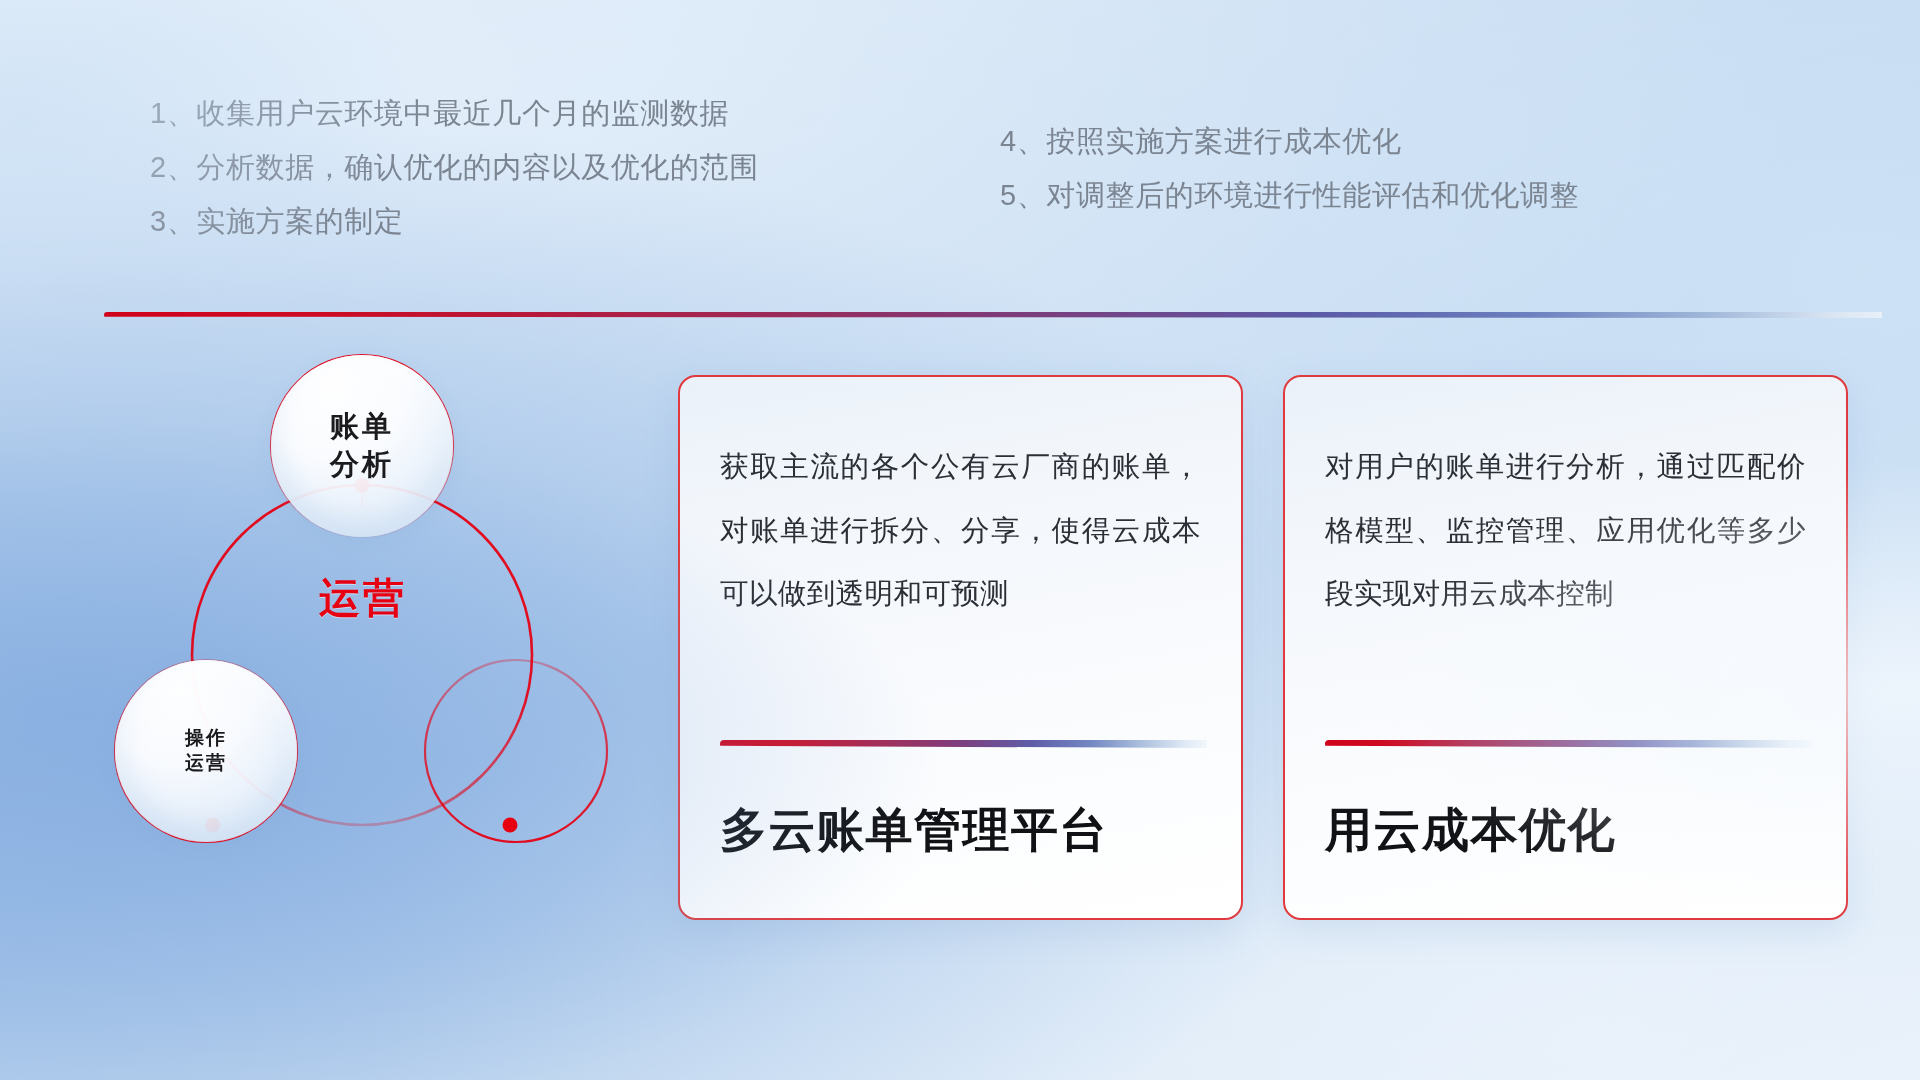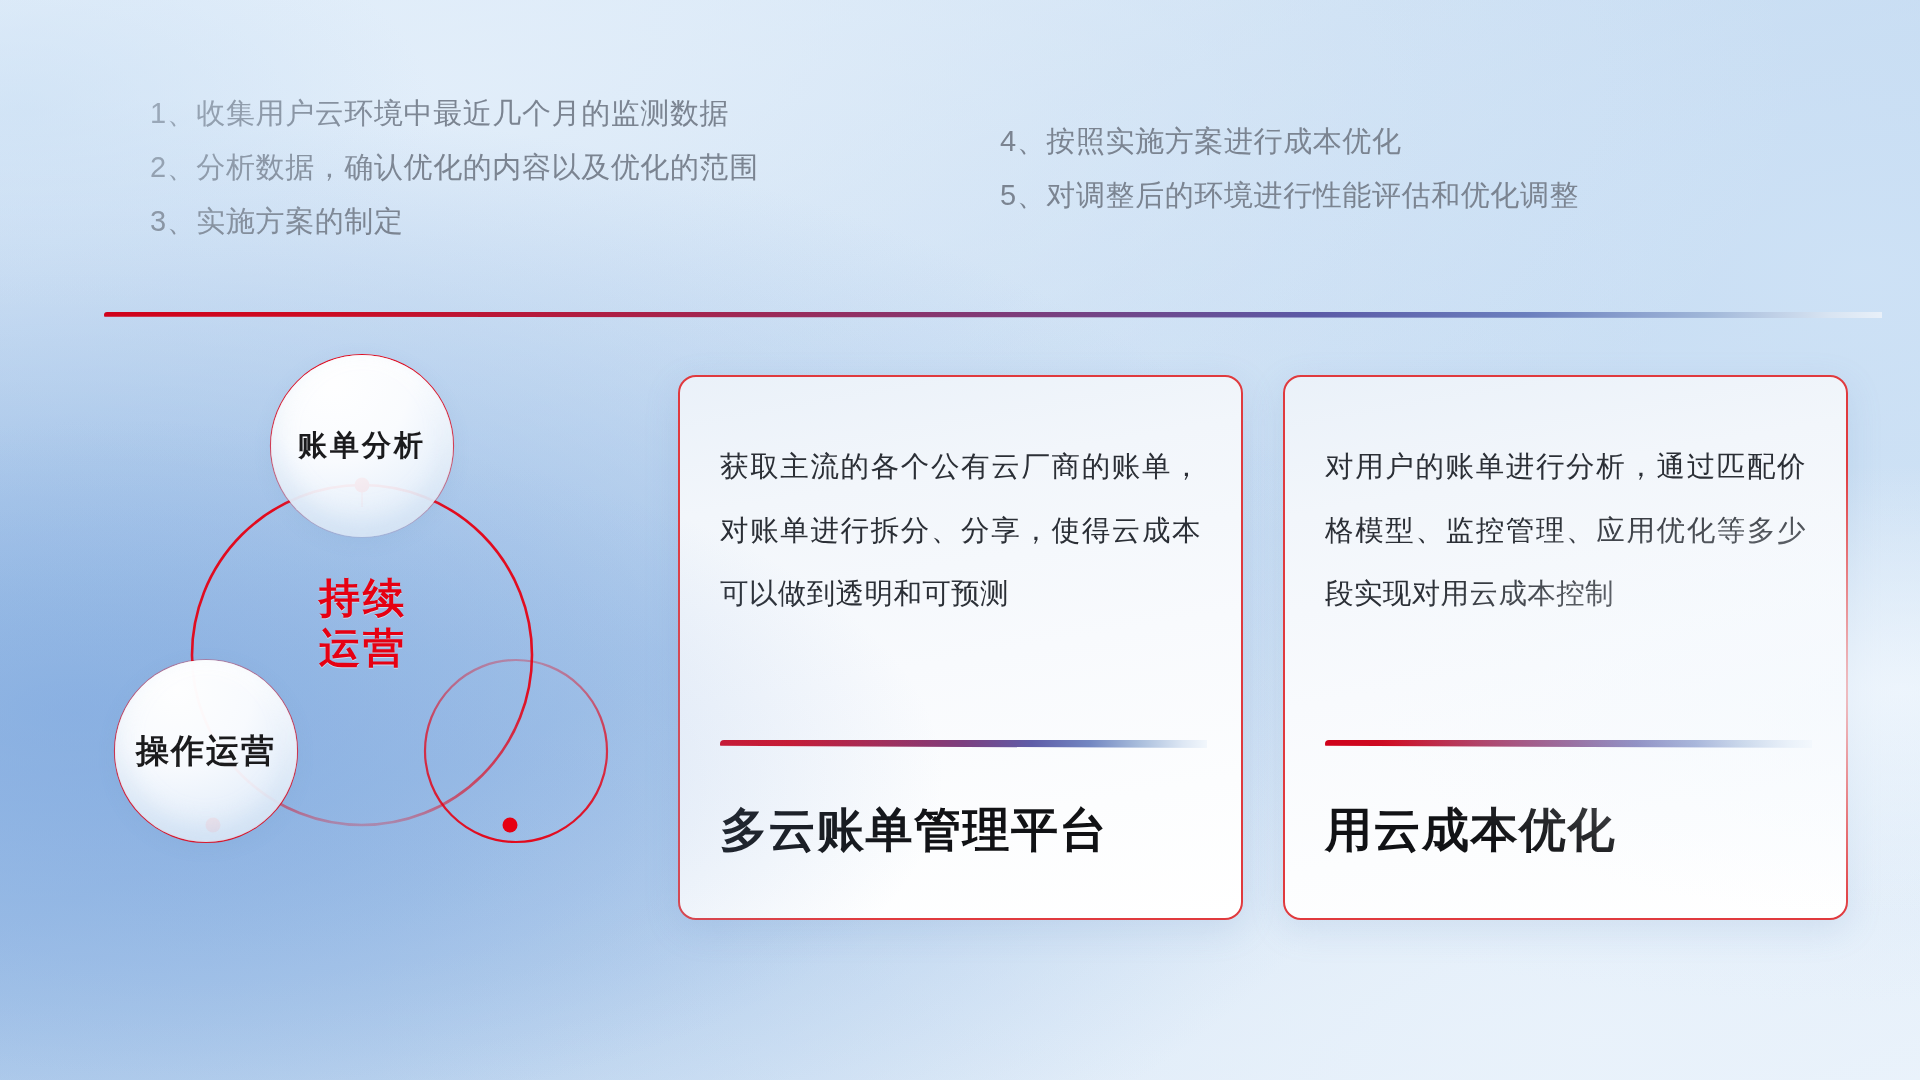--- a/index.html
+++ b/index.html
@@ -83,40 +83,40 @@
   .bubble {
     position: absolute;
     border-radius: 50%;
     background:
       radial-gradient(110% 110% at 34% 16%, rgba(255,255,255,0.99) 0%, rgba(252,253,255,0.96) 38%, rgba(237,244,252,0.92) 68%, rgba(224,236,249,0.88) 100%);
     box-shadow:
       inset 0 -14px 26px rgba(178,205,234,0.40),
       inset 0 10px 20px rgba(255,255,255,0.95),
       0 4px 18px rgba(120,160,205,0.16);
     display: flex;
-    flex-direction: row;
+    flex-direction: column;
     align-items: center;
     justify-content: center;
     color: #1b1b1d;
     font-weight: bold;
     line-height: 1.30;
     text-align: left;
   }
 
   #bubble-top {
     left: 176px; top: 0px;
     width: 182px; height: 182px;
     font-size: 29px;
     letter-spacing: 3px;
     z-index: 4;
   }
   #bubble-left {
     left: 20px; top: 305px;
     width: 182px; height: 182px;
-    font-size: 33px;
+    font-size: 19px;
     letter-spacing: 2px;
     z-index: 4;
   }
   #bubble-right {
     left: 330px; top: 305px;
     width: 182px; height: 182px;
     font-size: 26px;
     letter-spacing: 2px;
     z-index: 4;
   }
@@ -257,21 +257,20 @@
       <span>分析</span>
     </div>
 
     <div class="bubble" id="bubble-left">
       <span>操作</span>
       <span>运营</span>
     </div>
 
 
     <div id="center-label">
-      <div>持续</div>
       <div>运营</div>
     </div>
   </div>
 
   <div class="card" id="card-1">
     <div class="card-body">获取主流的各个公有云厂商的账单，对账单进行拆分、分享，使得云成本可以做到透明和可预测</div>
     <div class="card-divider"></div>
     <div class="card-title">多云账单管理平台</div>
   </div>
 

